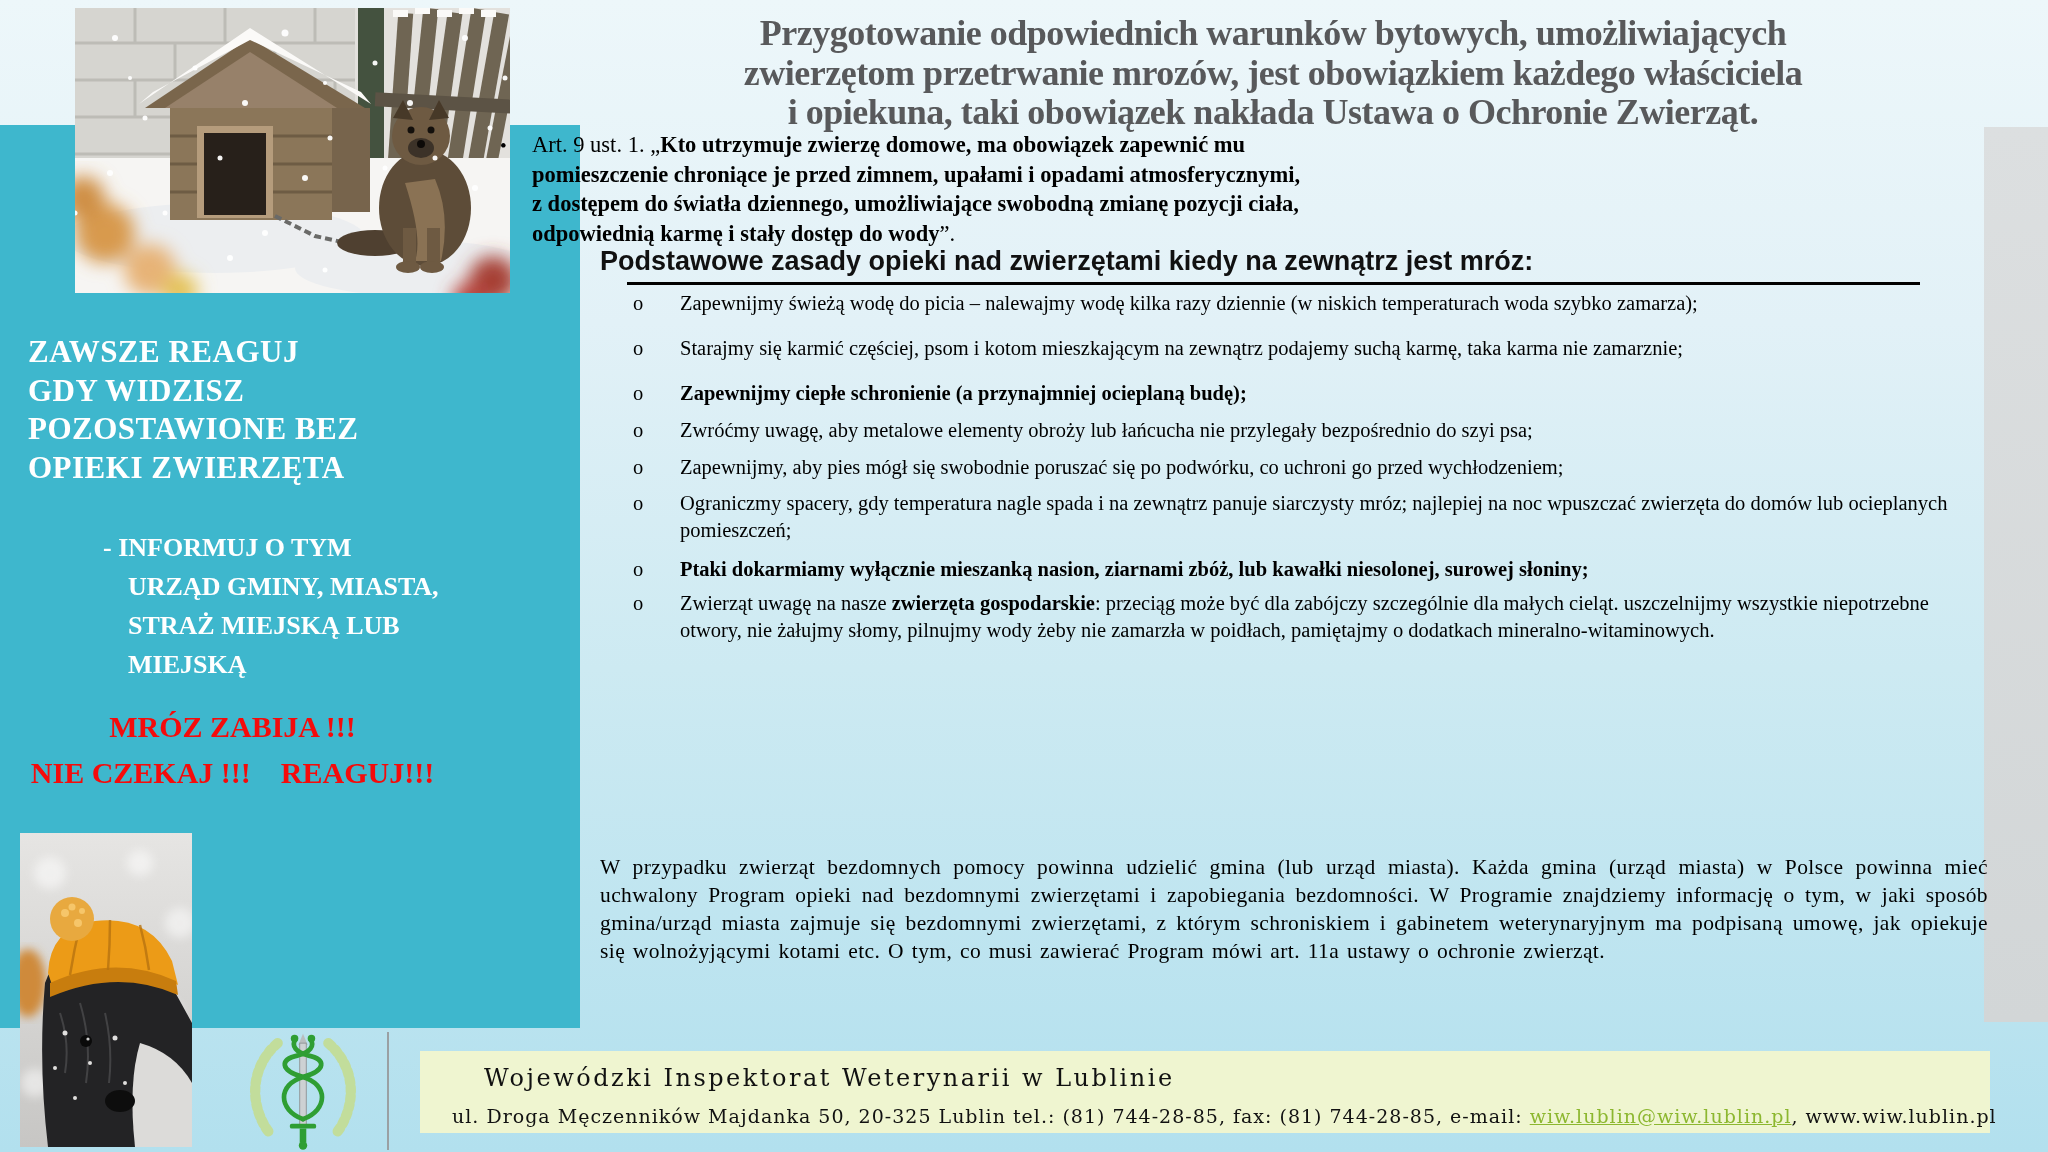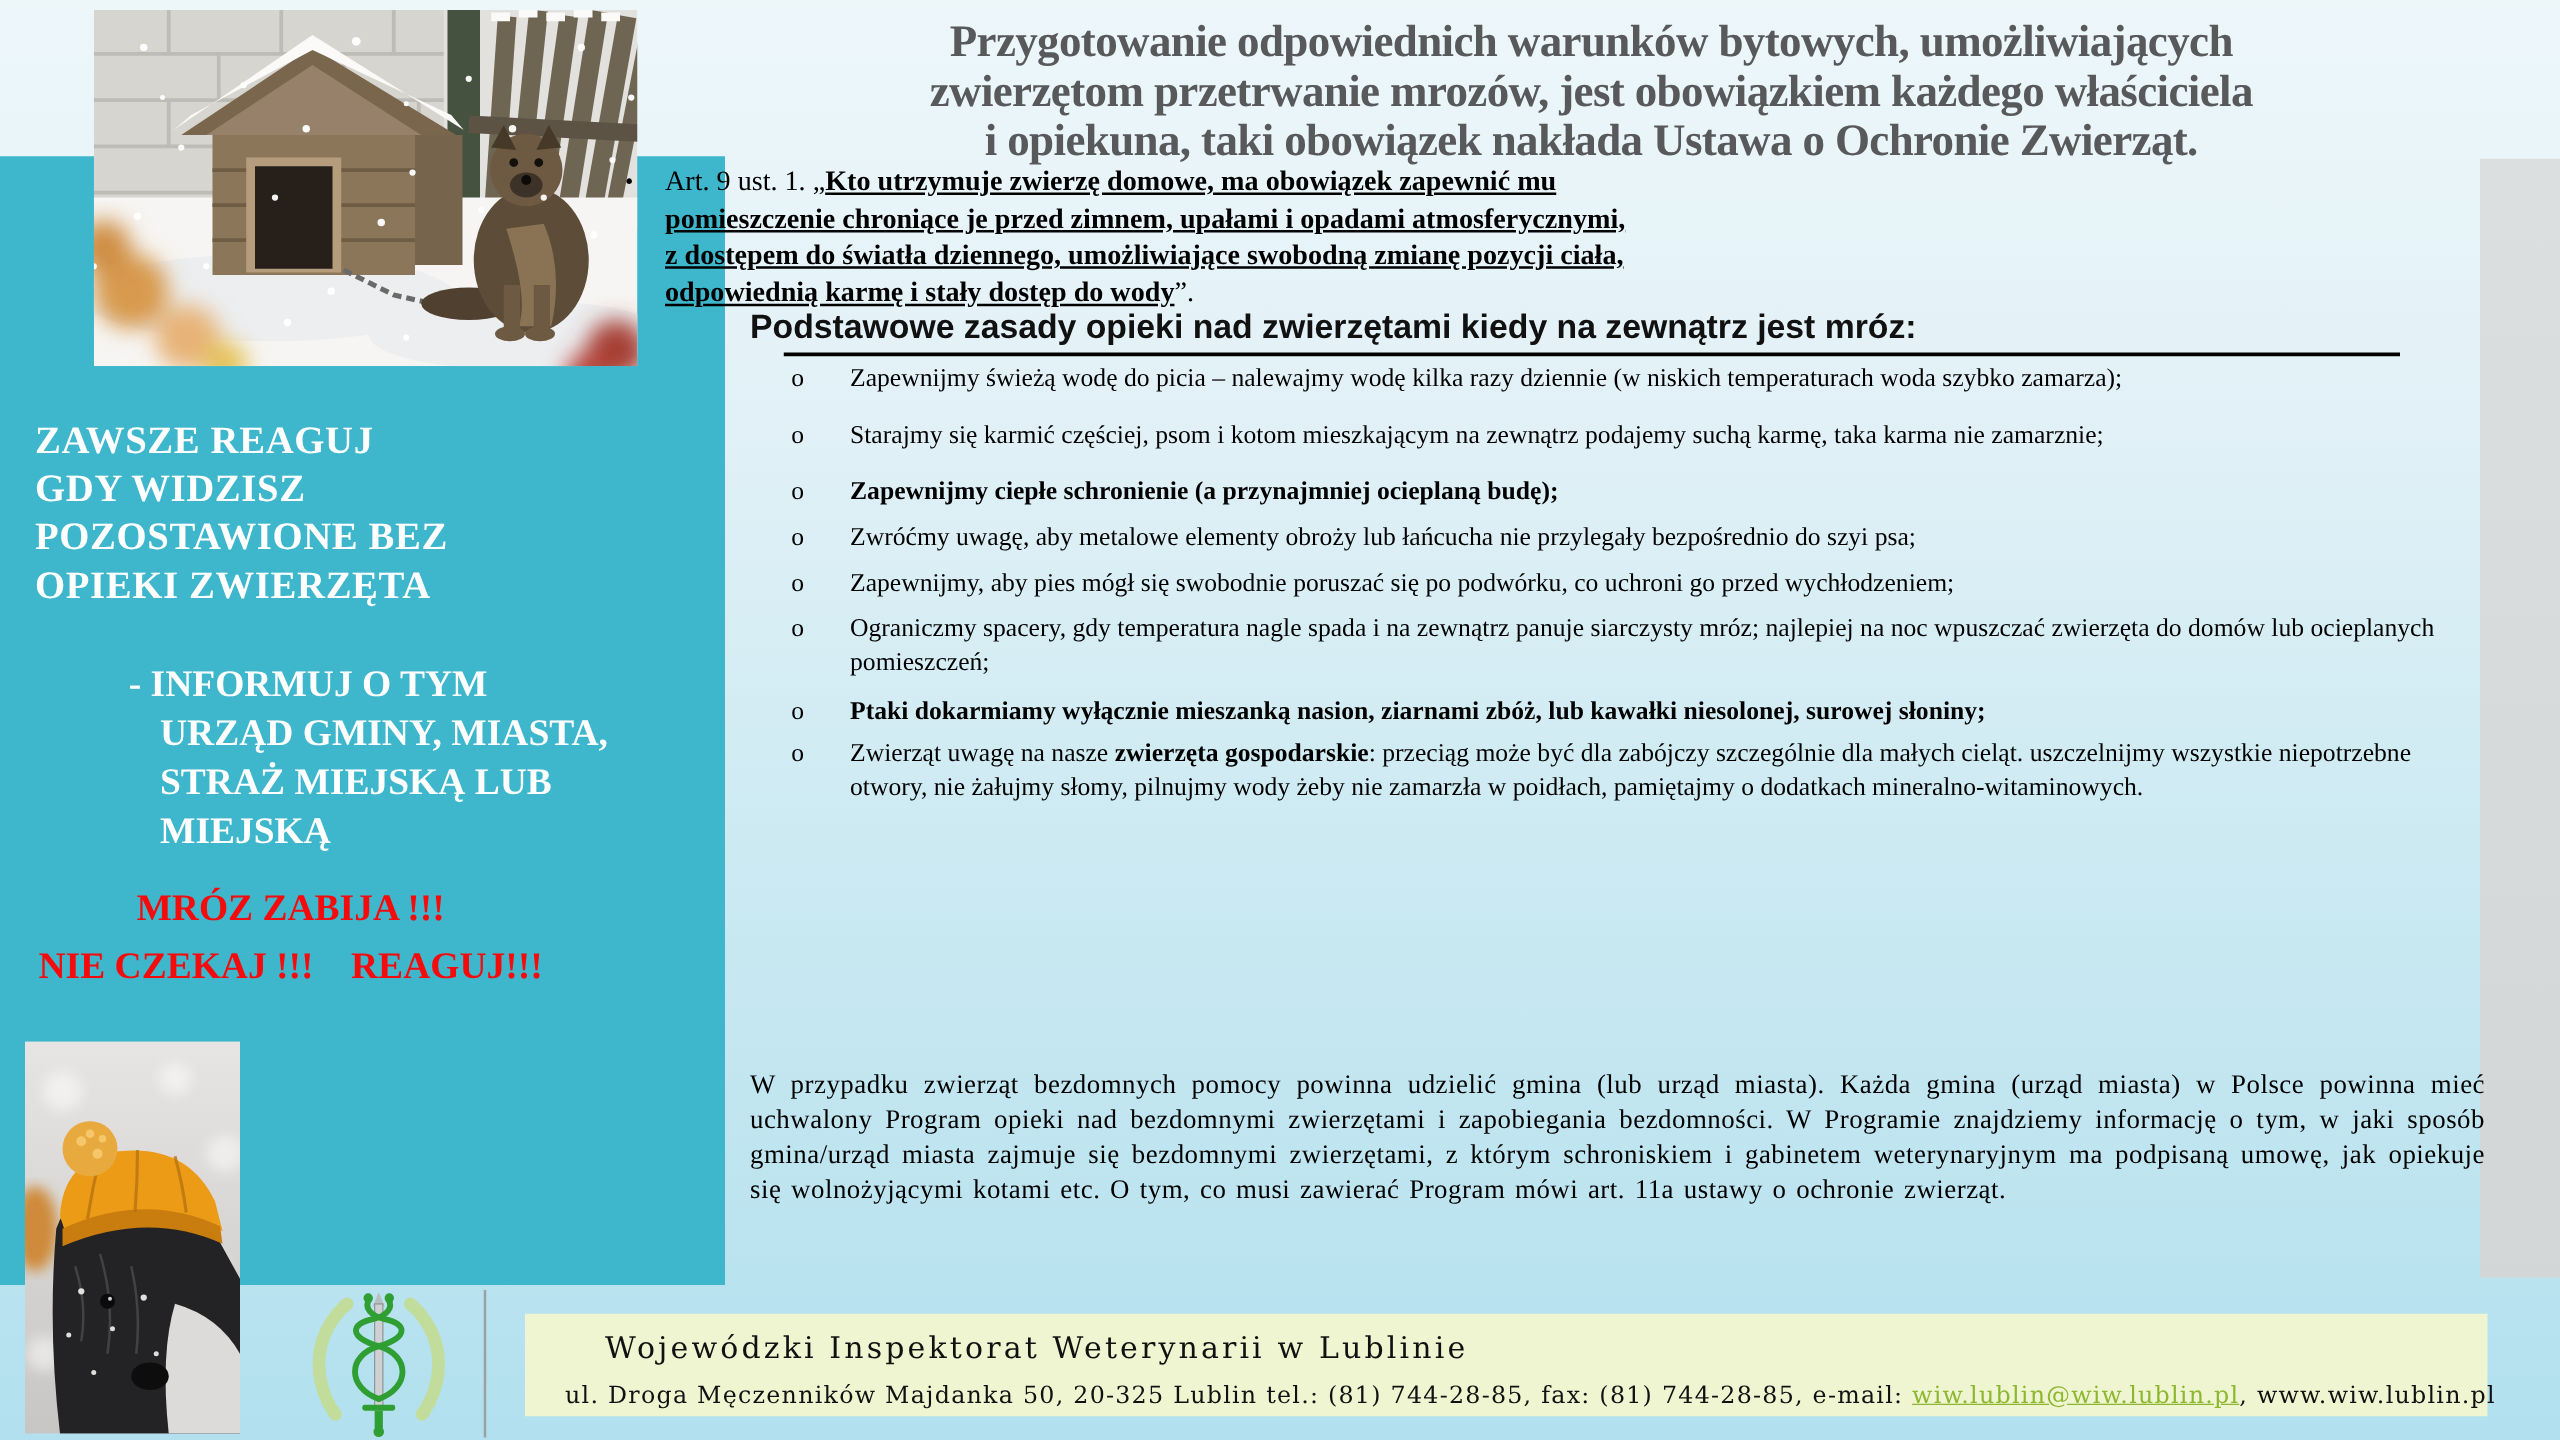--- a/index.html
+++ b/index.html
@@ -12,34 +12,34 @@
   .gray-strip{position:absolute;left:1984px;top:127px;width:64px;height:895px;
               background:linear-gradient(180deg,#dcdfe0 0%,#d2d6d7 100%);}
 
   .photo-box{position:absolute;overflow:hidden;}
   #photo1{left:75px;top:8px;width:435px;height:285px;}
   #photo2{left:20px;top:833px;width:172px;height:314px;}
 
   .warn-block{position:absolute;left:28px;top:333px;color:#ffffff;font-weight:bold;
               font-size:31px;line-height:38.5px;letter-spacing:.5px;}
   .inform-block{position:absolute;left:103px;top:528px;color:#ffffff;font-weight:bold;
-                font-size:30px;line-height:39px;}
+                font-size:26px;line-height:39px;}
   .inform-block .ind{margin-left:25px;}
   .alert-block{position:absolute;left:10px;top:704px;width:445px;text-align:center;
                color:#f50b0b;font-weight:bold;font-size:30px;line-height:46px;}
   .alert-block .l2{white-space:pre-wrap;}
 
   
   .title{position:absolute;left:598px;top:14px;width:1350px;text-align:center;
          color:#58595b;font-weight:bold;font-size:36px;line-height:39.5px;letter-spacing:-0.5px;}
 
   .law{position:absolute;left:500px;top:130px;font-size:22.5px;line-height:29.5px;color:#000;}
   .law .row{display:flex;}
   .law .dot{width:32px;font-size:19px;padding-top:1px;}
-  .law b{font-weight:bold;text-decoration:underline;}
+  .law b{font-weight:bold;}
 
   .rules-head{position:absolute;left:600px;top:246px;width:1330px;
               font-family:"Liberation Sans",sans-serif;font-weight:bold;font-size:27px;color:#111;}
   .rules-hr{position:absolute;left:627px;top:282px;width:1293px;border-top:3px solid #000;}
 
   .rules{position:absolute;left:633px;top:290px;width:1360px;font-size:20.5px;line-height:27px;color:#000;}
   .rule{display:flex;margin-bottom:10px;}
   .rule .mk{width:47px;flex:none;}
   .rule:nth-child(1),.rule:nth-child(2){margin-bottom:18px;}
   .rule:nth-child(5){margin-bottom:9px;}

